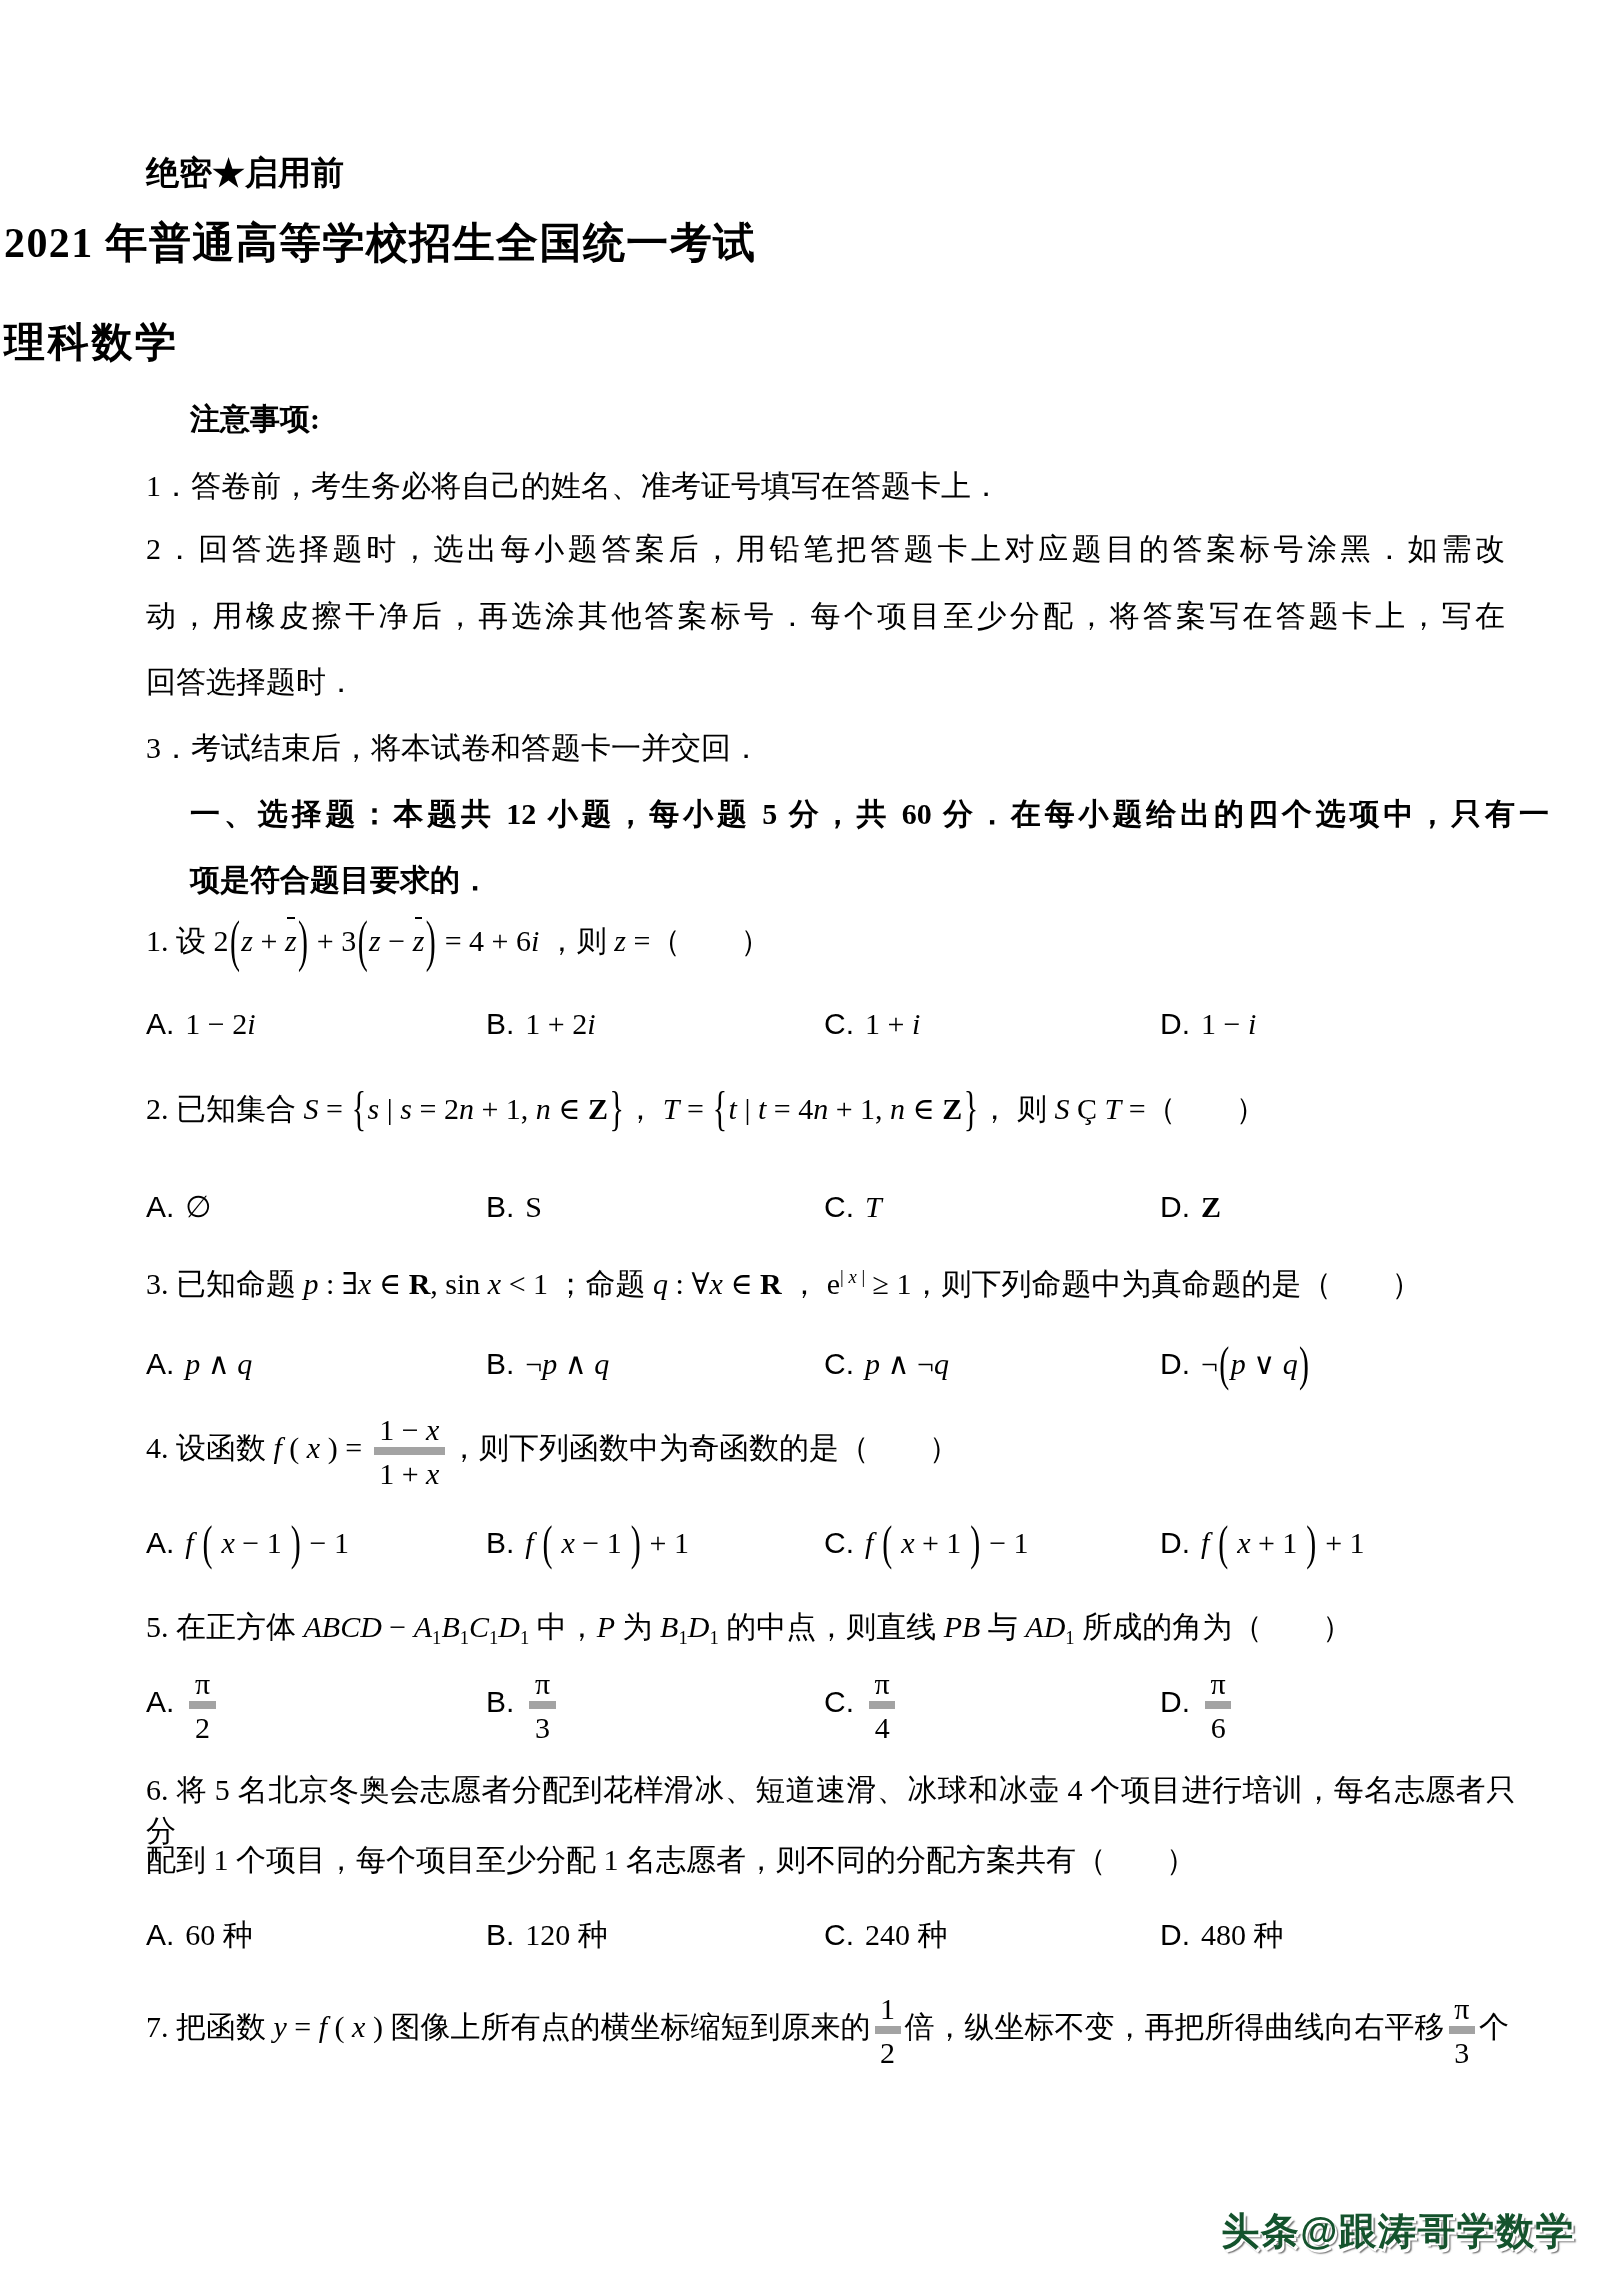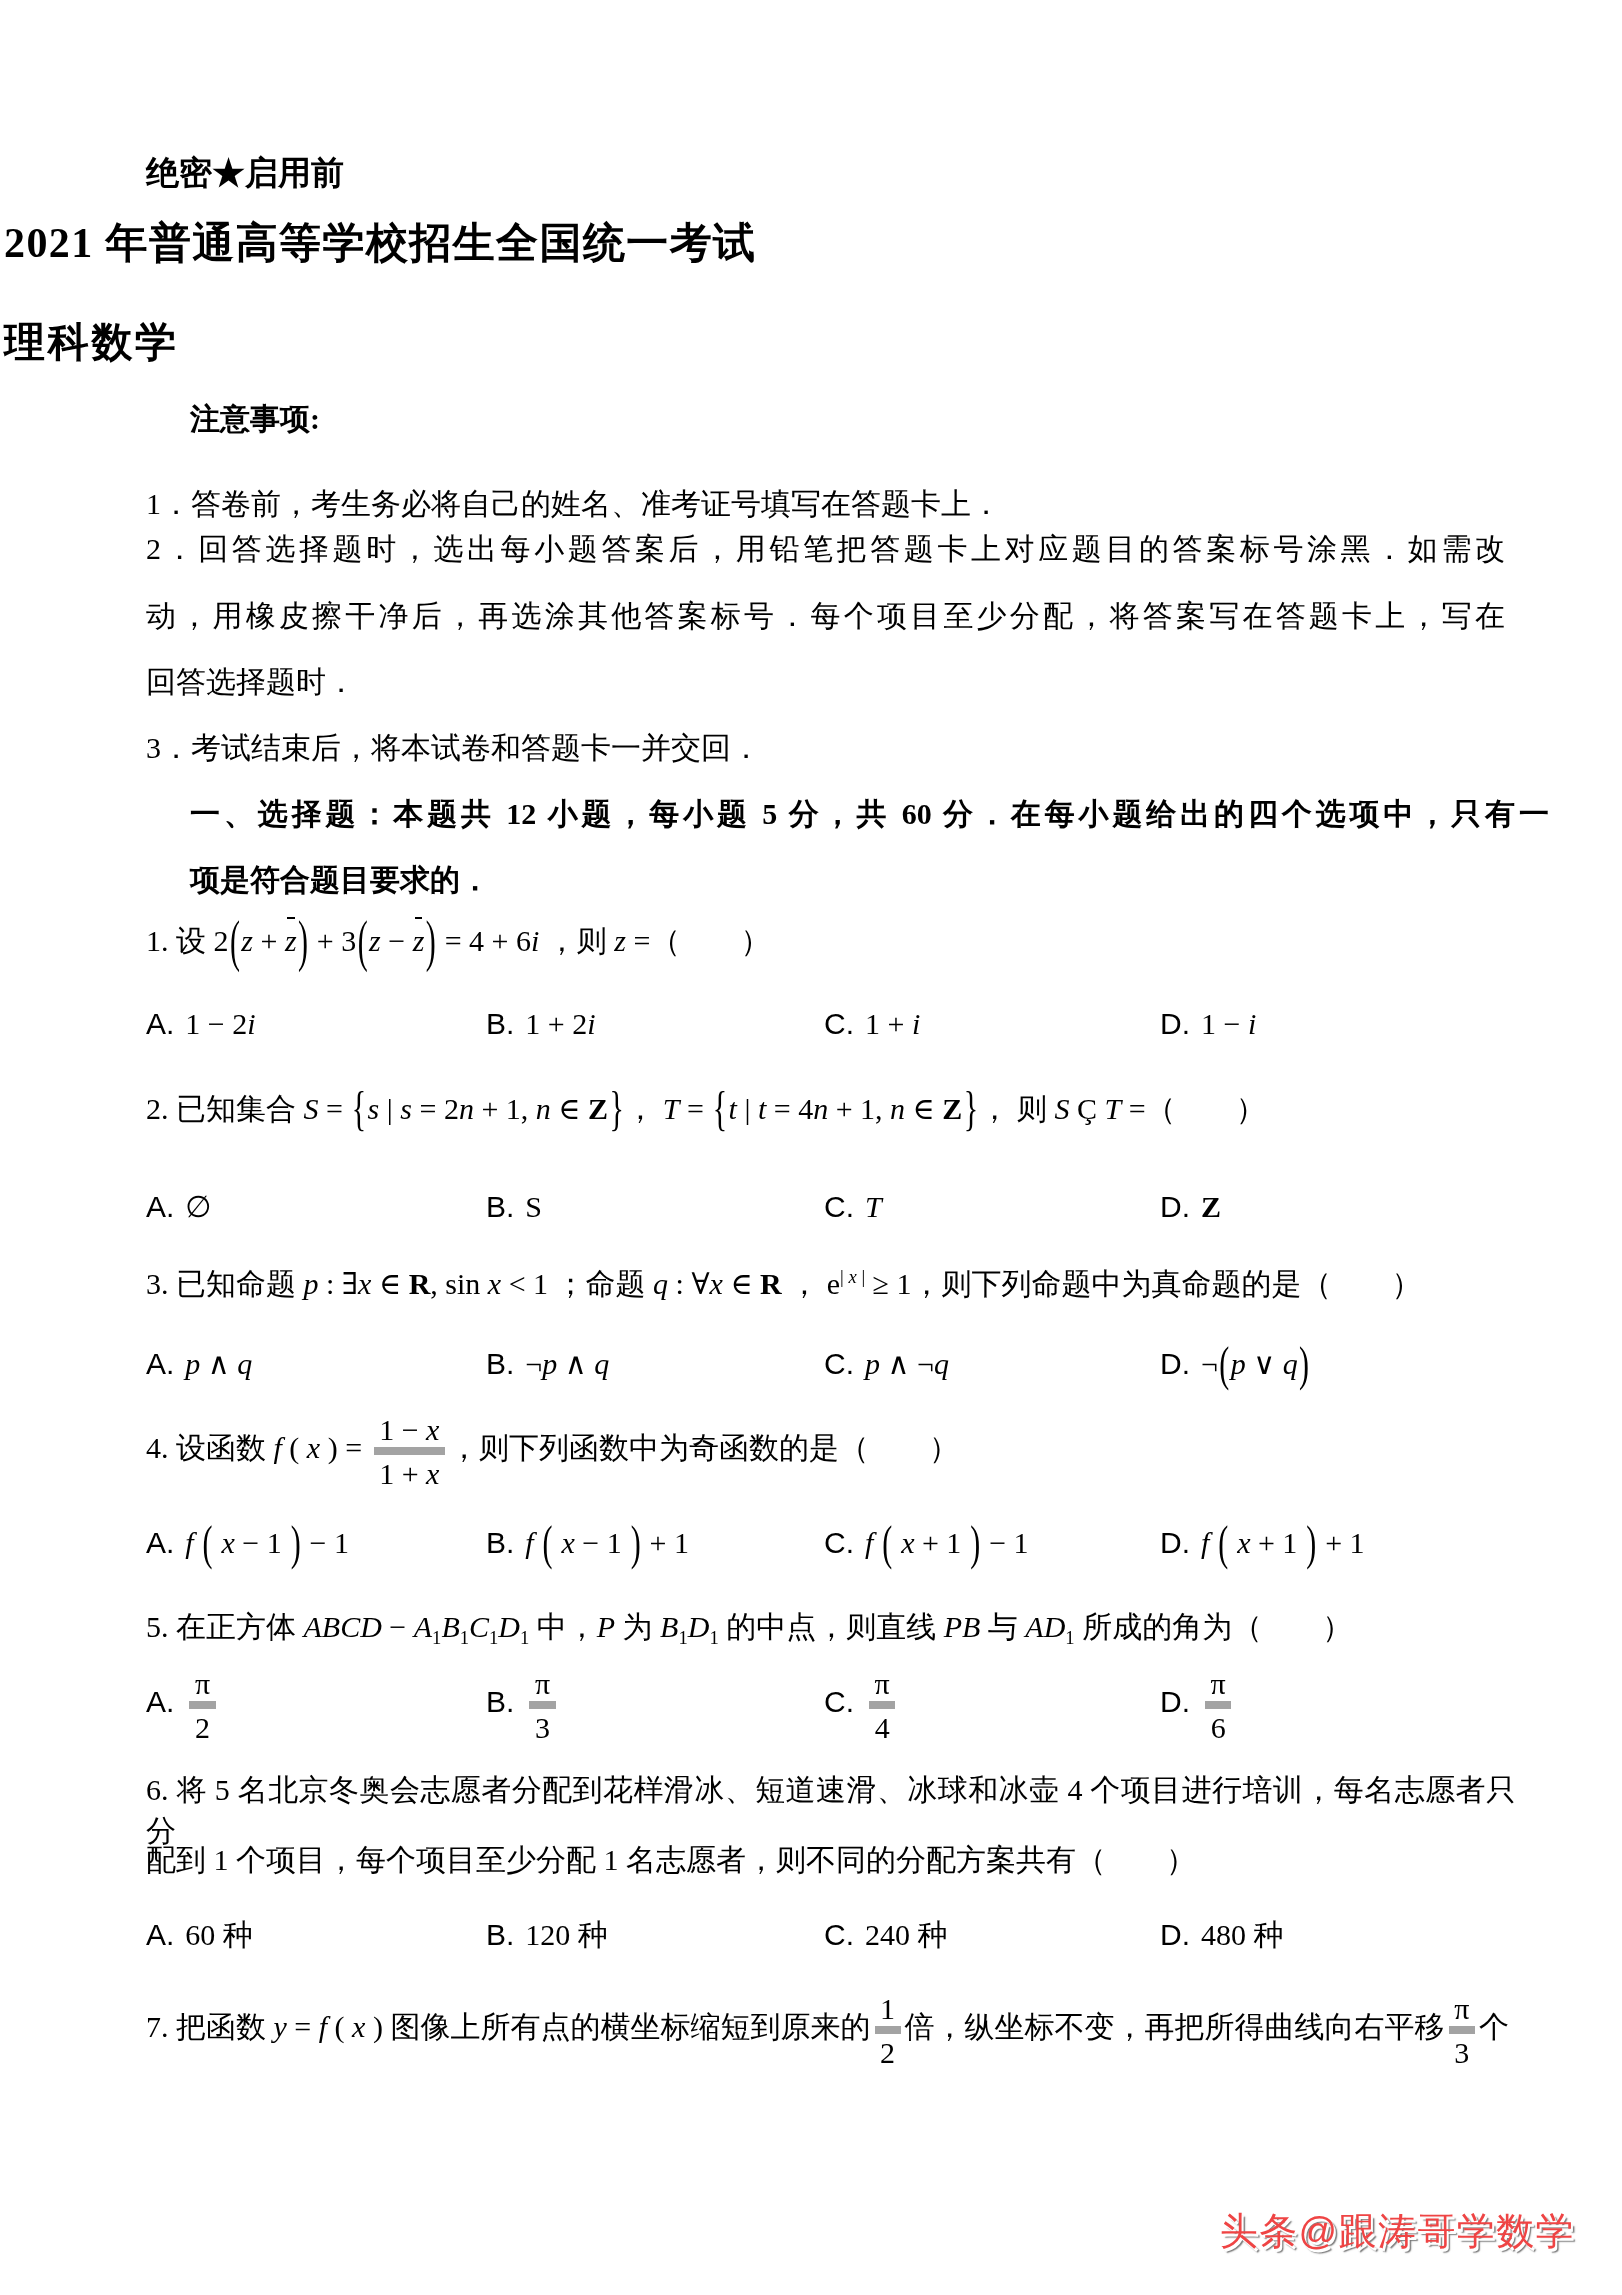--- a/index.html
+++ b/index.html
@@ -35,41 +35,41 @@
   
   .tp { display:inline-block; transform:scaleY(1.9); transform-origin:center; font-weight:400; margin:0 1.4px; }
   .tb { display:inline-block; transform:scaleY(1.6); transform-origin:center; font-weight:400; margin:0 1.4px; }
   
   .ovl { display:inline-block; position:relative; }
   .ovl::before { content:""; position:absolute; left:2px; right:2px; top:-6.8px; border-top:2.7px solid #000; }
   sub { font-size:0.62em; }
   sup { font-size:0.62em; }
   .watermark {
     position:absolute; right:48px; top:2206px;
-    font-size:38px; font-weight:normal;
+    font-size:38px; font-weight:bold;
     font-family:"Liberation Sans","DejaVu Sans",sans-serif;
-    color:#ef4444;
+    color:#14532d;
     text-shadow:2px 2.7px 0 #ffffff, 3.4px 4.1px 1.4px rgba(0,0,0,0.55);
     letter-spacing:1.4px;
   }
 </style>
 </head>
 <body>
 
 <div class="page">
 
   <div class="abs classified" style="top:151px">绝密★启用前</div>
 
   <div class="abs center title" style="top:215px">2021 年普通高等学校招生全国统一考试</div>
 
   <div class="abs center subtitle" style="top:315px">理科数学</div>
 
   <div class="abs body-line bold" style="top:399px">注意事项:</div>
 
-  <div class="abs body-line" style="top:484px">1．答卷前，考生务必将自己的姓名、准考证号填写在答题卡上．</div>
+  <div class="abs body-line" style="top:466px">1．答卷前，考生务必将自己的姓名、准考证号填写在答题卡上．</div>
 
   <div class="abs body-line just" style="top:529px">2．回答选择题时，选出每小题答案后，用铅笔把答题卡上对应题目的答案标号涂黑．如需改</div>
 
   <div class="abs body-line just" style="top:596px">动，用橡皮擦干净后，再选涂其他答案标号．每个项目至少分配，将答案写在答题卡上，写在</div>
 
   <div class="abs body-line" style="top:662px">回答选择题时．</div>
 
   <div class="abs body-line" style="top:728px">3．考试结束后，将本试卷和答题卡一并交回．</div>
 
   <div class="abs body-line bold just" style="top:794px">一、选择题：本题共 12 小题，每小题 5 分，共 60 分．在每小题给出的四个选项中，只有一</div>

